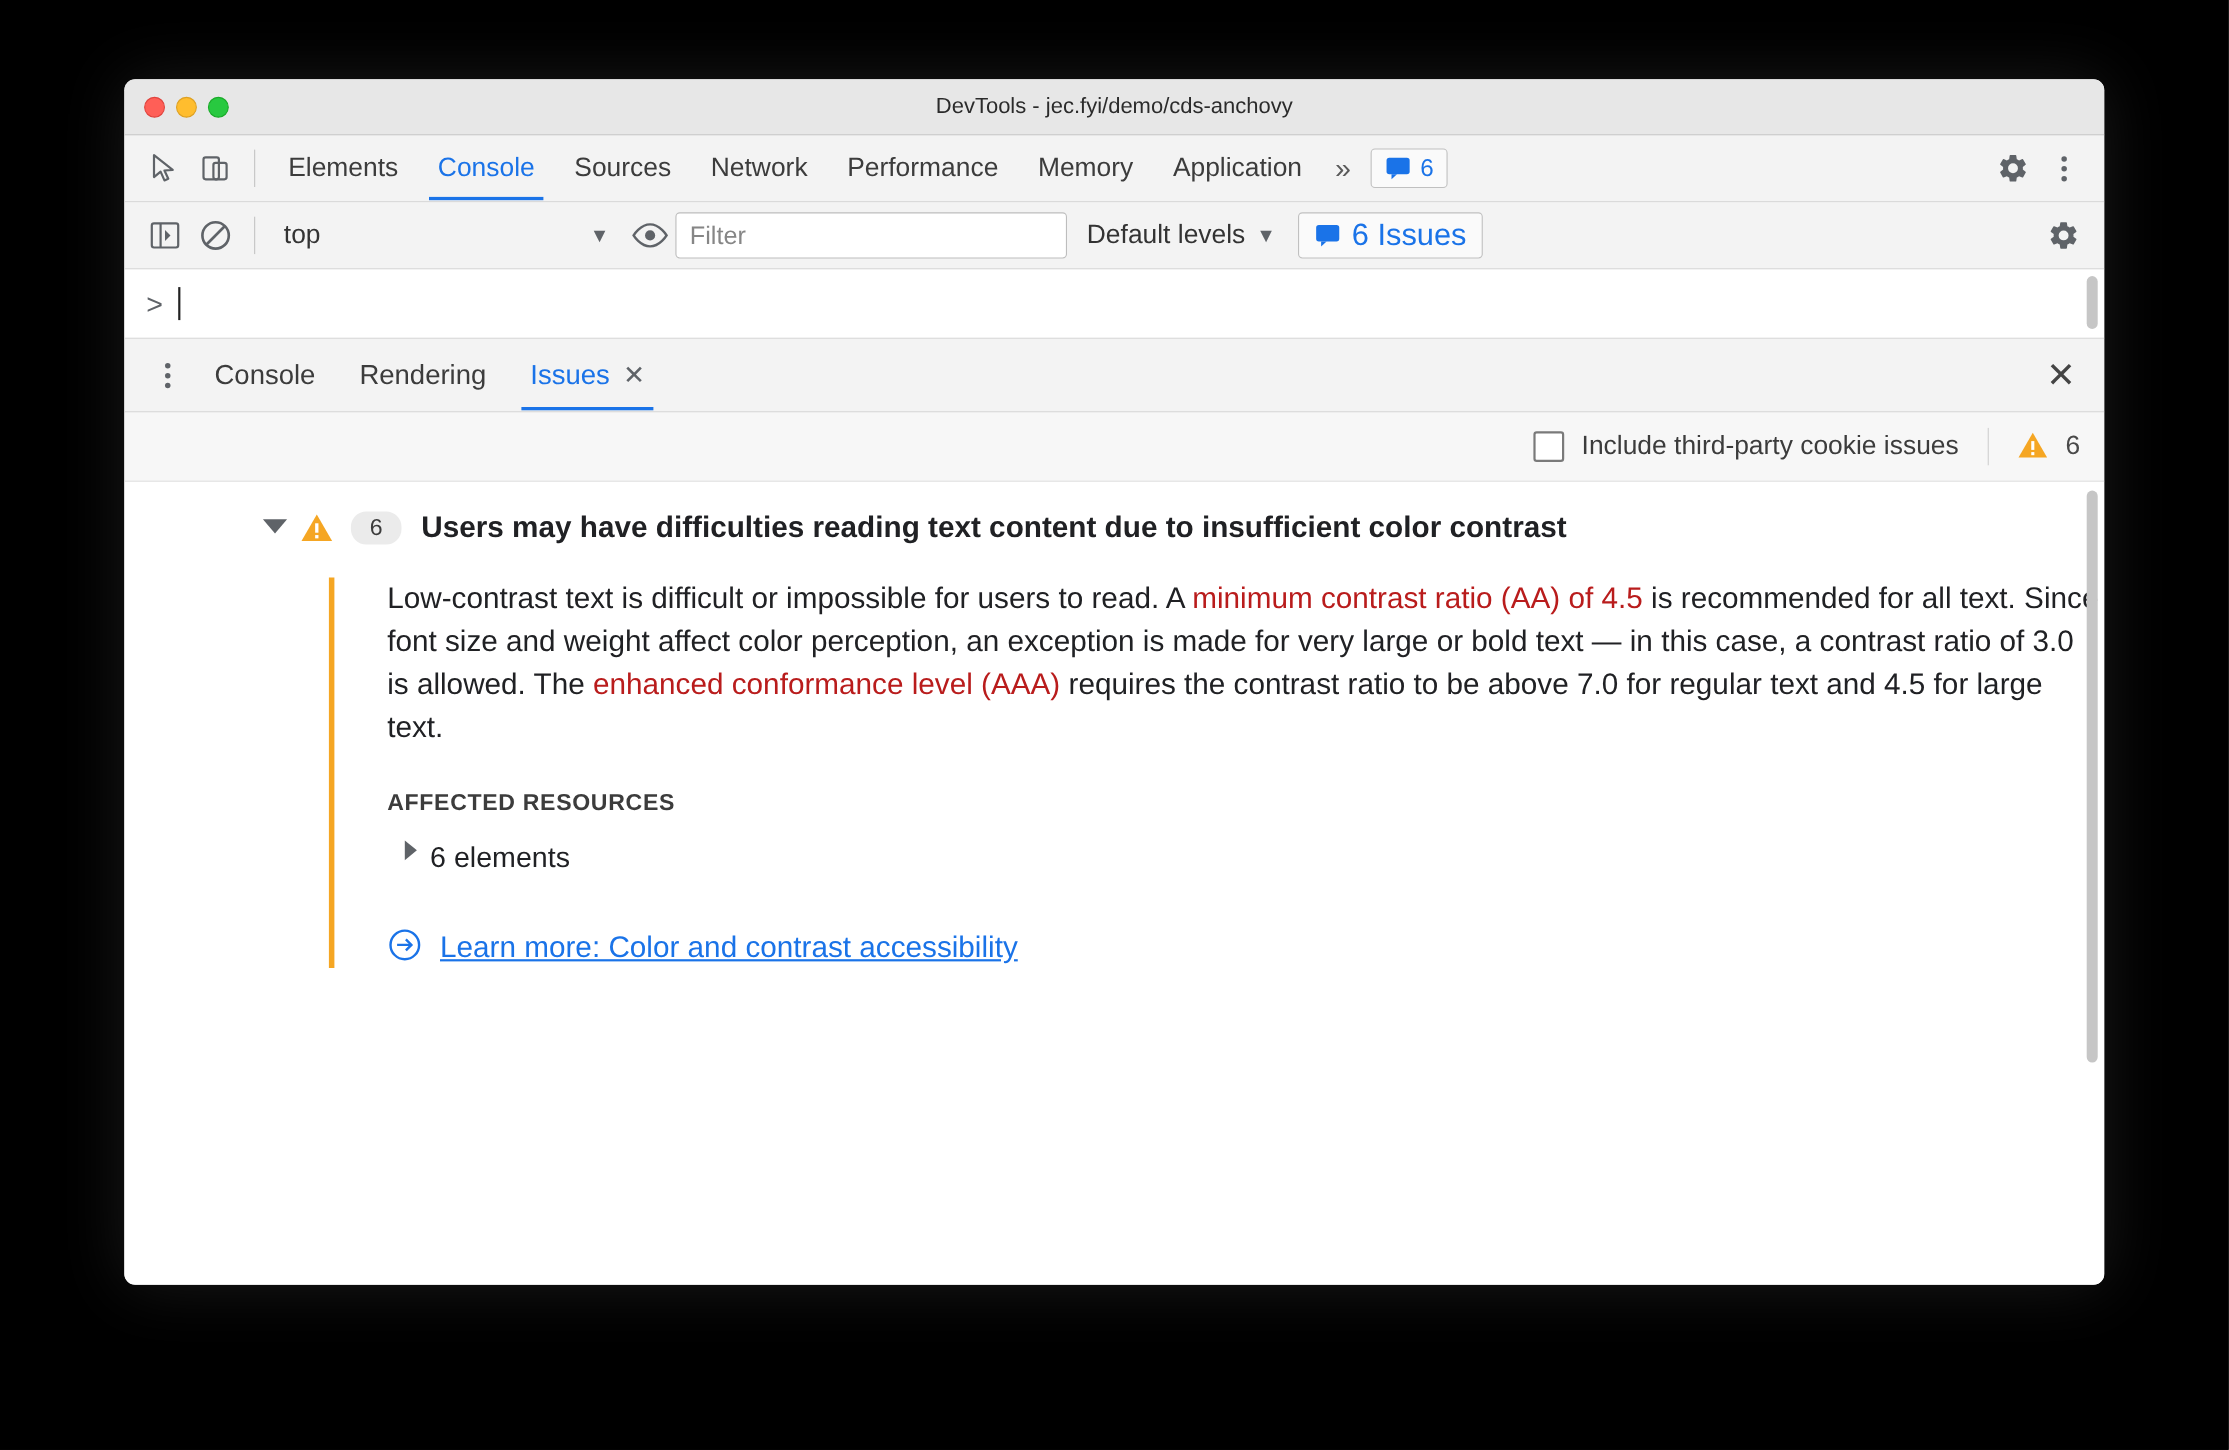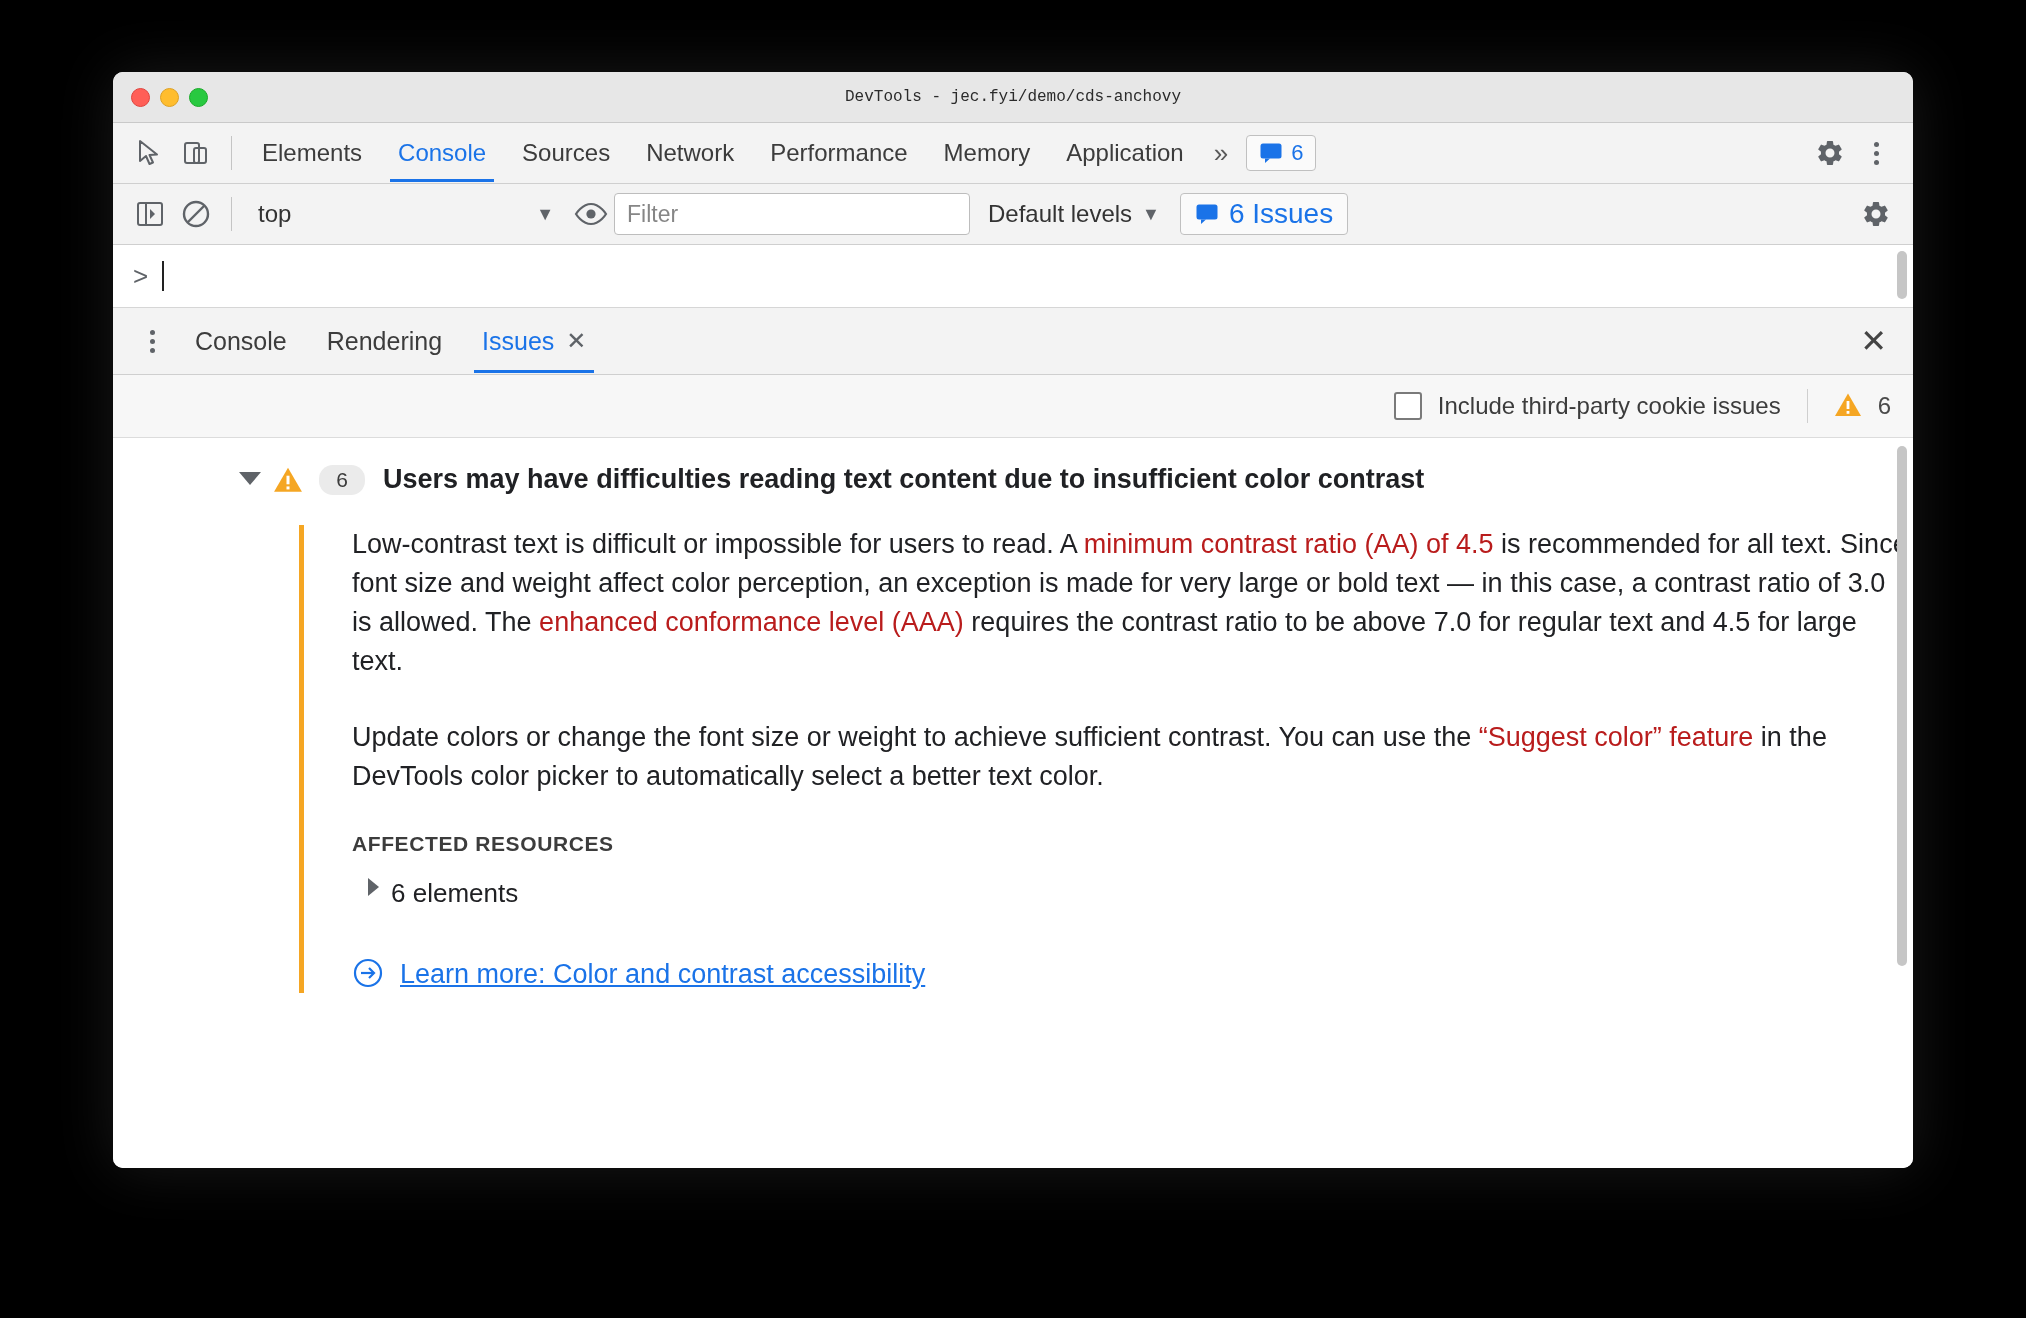--- a/index.html
+++ b/index.html
@@ -56,23 +56,23 @@
   .dot {
     width: 17px; height: 17px; border-radius: 50%;
     display: block;
   }
   .dot.red { background: #ff5f57; border: 1px solid #e0443e; }
   .dot.yellow { background: #ffbd2e; border: 1px solid #dea123; }
   .dot.green { background: #28c940; border: 1px solid #1aab29; }
   .title-text {
     width: 100%;
     text-align: center;
-    font-size: 16px;
+    font-size: 20px;
     color: #2b2b2b;
-    font-family: Liberation Mono, monospace;
+    font-family: Liberation Sans, sans-serif;
   }
 
   
   .devtools-tabbar {
     height: 60px;
     background: #f3f3f3;
     border-bottom: 1px solid #cfcfcf;
     display: flex;
     align-items: center;
     padding: 0 14px;
@@ -555,23 +555,20 @@
         </span>
         <span class="count-badge">6</span>
         <span class="title">Users may have difficulties reading text content due to insufficient color contrast</span>
       </div>
 
       <div class="issue-content">
         <p class="para">
           <span>Low-contrast text is difficult or impossible for users to read. A </span><a class="lnk" href="#">minimum contrast ratio (AA) of 4.5</a><span> is recommended for all text. Since font size and weight affect color perception, an exception is made for very large or bold text — in this case, a contrast ratio of 3.0 is allowed. The </span><a class="lnk" href="#">enhanced conformance level (AAA)</a><span> requires the contrast ratio to be above 7.0 for regular text and 4.5 for large text.</span>
         </p>
 
-        <p class="para">
-          <span>Update colors or change the font size or weight to achieve sufficient contrast. You can use the </span><a class="lnk" href="#">“Suggest color” feature</a><span> in the DevTools color picker to automatically select a better text color.</span>
-        </p>
 
         <div class="affected-title">AFFECTED RESOURCES</div>
 
         <div class="affected-row">
           <span class="tri-right"></span>
           <span>6 elements</span>
         </div>
 
         <div class="learn-row">
           <span>

